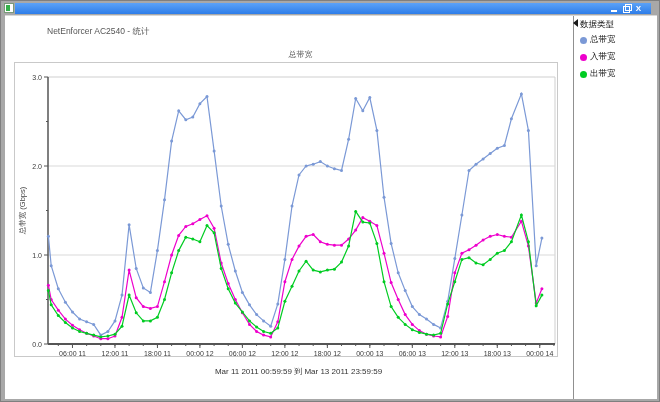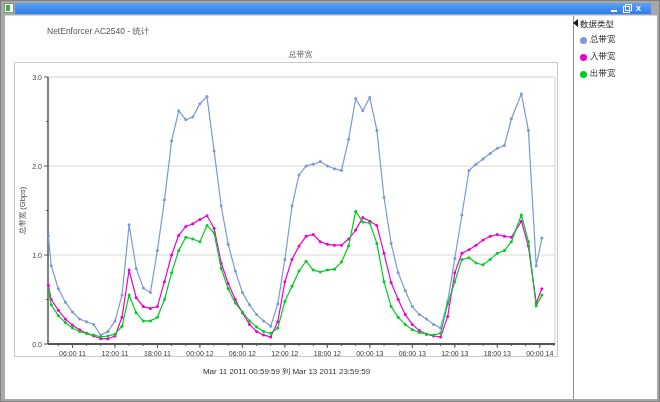--- a/index.html
+++ b/index.html
@@ -26,21 +26,21 @@
   .chart-title{position:absolute;left:42px;top:10px;width:507px;text-align:left;
     font-size:8.5px;color:#555;}
   .chart-subtitle{position:absolute;left:42px;top:33px;width:507px;text-align:center;
     font-size:8px;color:#555;}
   .chart-card{position:absolute;left:9px;top:46px;width:544px;height:295px;
     background:#fff;border:1px solid #c9c9c9;}
   .ylabel{position:absolute;left:-52px;top:142px;width:120px;height:11px;
     font-size:7.5px;color:#444;text-align:center;
     transform:rotate(-90deg);transform-origin:center;}
   svg text{font-family:"Liberation Sans","DejaVu Sans",sans-serif;fill:#3a3a3a;}
-  .caption{position:absolute;left:28px;top:350px;width:507px;text-align:center;
+  .caption{position:absolute;left:40px;top:350px;width:507px;text-align:center;
     font-size:8px;color:#333;}
   
   .legend-panel{position:absolute;left:568px;top:0;width:84px;height:383px;
     background:#fff;border-left:1px solid #909090;padding:2px 0 0 4px;}
   .legend-handle{position:absolute;left:-1px;top:3px;width:0;height:0;
     border-top:4px solid transparent;border-bottom:4px solid transparent;
     border-right:5px solid #1a1a1a;}
   .legend-title{font-size:8.5px;color:#111;margin:1px 0 3px 2px;}
   .legend-item{display:flex;align-items:center;gap:3px;margin:0 0 5px 2px;font-size:8.5px;color:#111;}
   .legend-dot{width:7px;height:7px;border-radius:50%;flex:0 0 aupx;}

